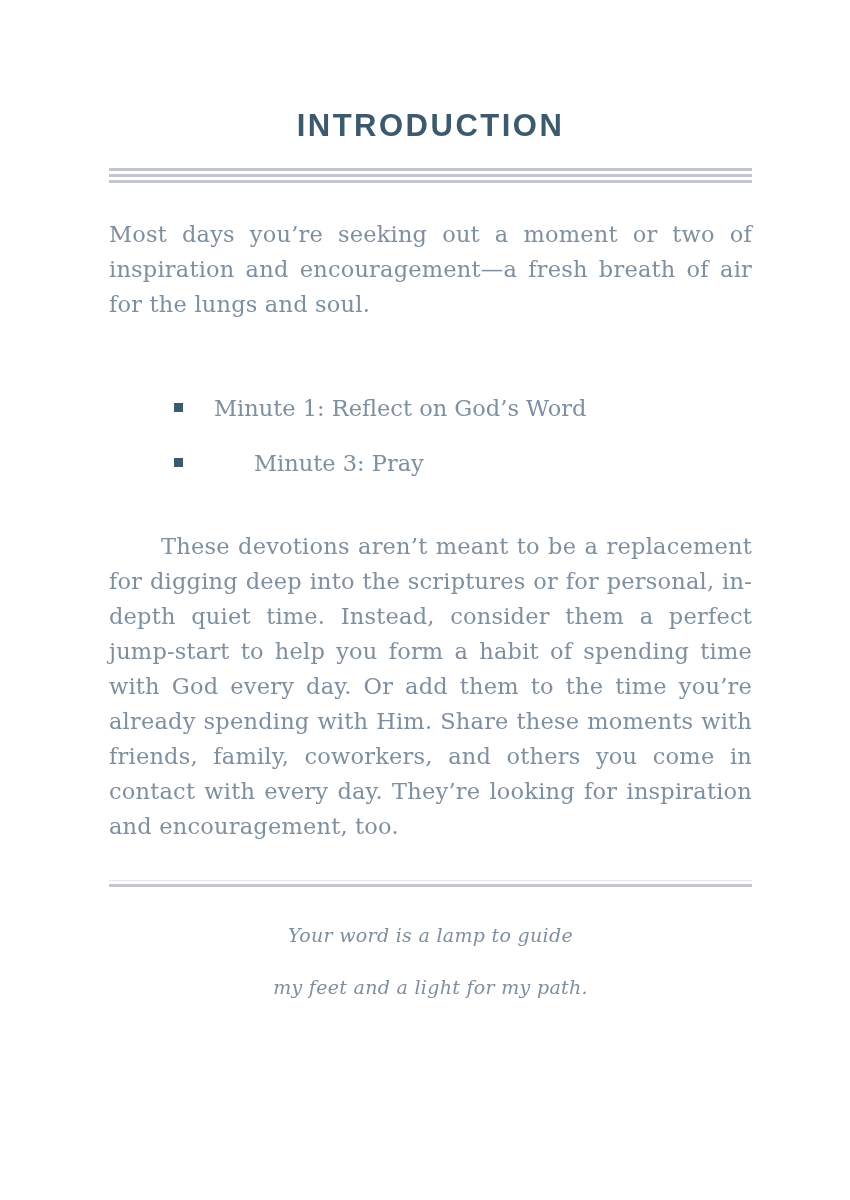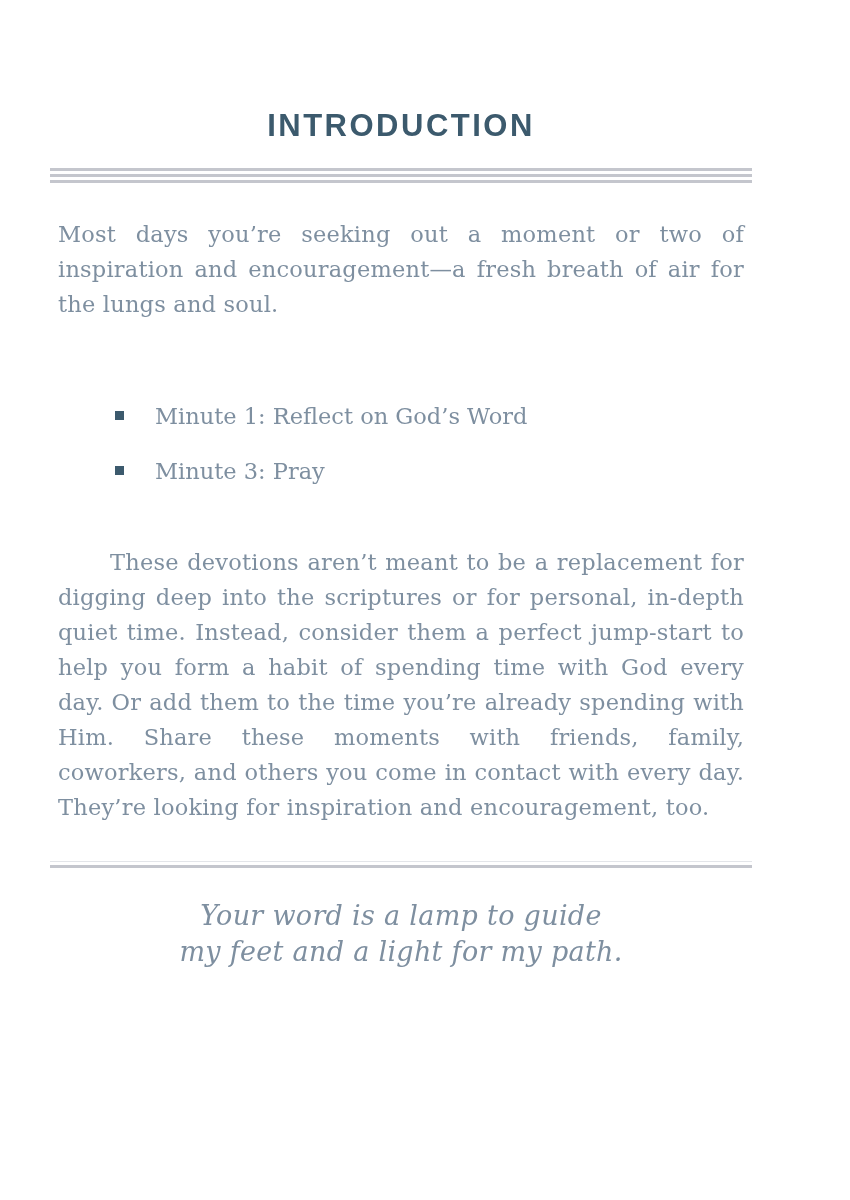--- a/index.html
+++ b/index.html
@@ -7,21 +7,21 @@
     padding: 0;
     background: #ffffff;
   }
   .page {
     position: relative;
     width: 850px;
     height: 1200px;
     margin: 0 auto;
     background: #ffffff;
     box-sizing: border-box;
-    padding: 108px 98px 0 50px;
+    padding: 108px 98px 0 109px;
     font-family: "DejaVu Serif", "Liberation Serif", serif;
     overflow: hidden;
   }
   .title {
     margin: 0 0 24px 0;
     text-align: center;
     font-family: "Liberation Sans", sans-serif;
     font-size: 31px;
     font-weight: 600;
     letter-spacing: 2.5px;
@@ -39,21 +39,21 @@
   .divider-bottom .line-thin {
     height: 1px;
     background: #e3e5e9;
     margin-bottom: 3px;
   }
   .divider-bottom .line-thick {
     height: 3px;
     background: #c4c6cd;
   }
   .body-text {
-    margin: 8px;
+    margin: 0;
     font-size: 22.5px;
     line-height: 35px;
     color: #7e8fa0;
     text-align: justify;
     letter-spacing: 0.2px;
   }
   .body-text.indented { text-indent: 52px; }
   .minute-list {
     list-style: none;
     margin: 0;
@@ -61,37 +61,37 @@
   }
   .minute-list li {
     display: flex;
     align-items: flex-start;
     margin-bottom: 18px;
     font-size: 22.5px;
     line-height: 35px;
     color: #7e8fa0;
     margin-top: 20px;
   }
-  .minute-list li:last-child { margin-bottom: 0; }
+  .minute-list li:last-child { margin-bottom: 0; gap: 40px; }
   .bullet {
     flex: 0 0 auto;
     width: 9px;
     height: 9px;
     background: #3c5a6d;
     margin: 12px 31px 0 0;
   }
   .quote-block {
     margin-top: 30px;
     text-align: center;
     color: #7e8fa0;
   }
   .quote-line {
-    margin: 0;
+    margin: 16px;
     font-style: italic;
-    font-size: 27px;
+    font-size: 19px;
     line-height: 36px;
     letter-spacing: 0.3px;
   }
 </style>
 </head>
 <body>
 
 <div class="page">
 
   <h1 class="title">INTRODUCTION</h1>

